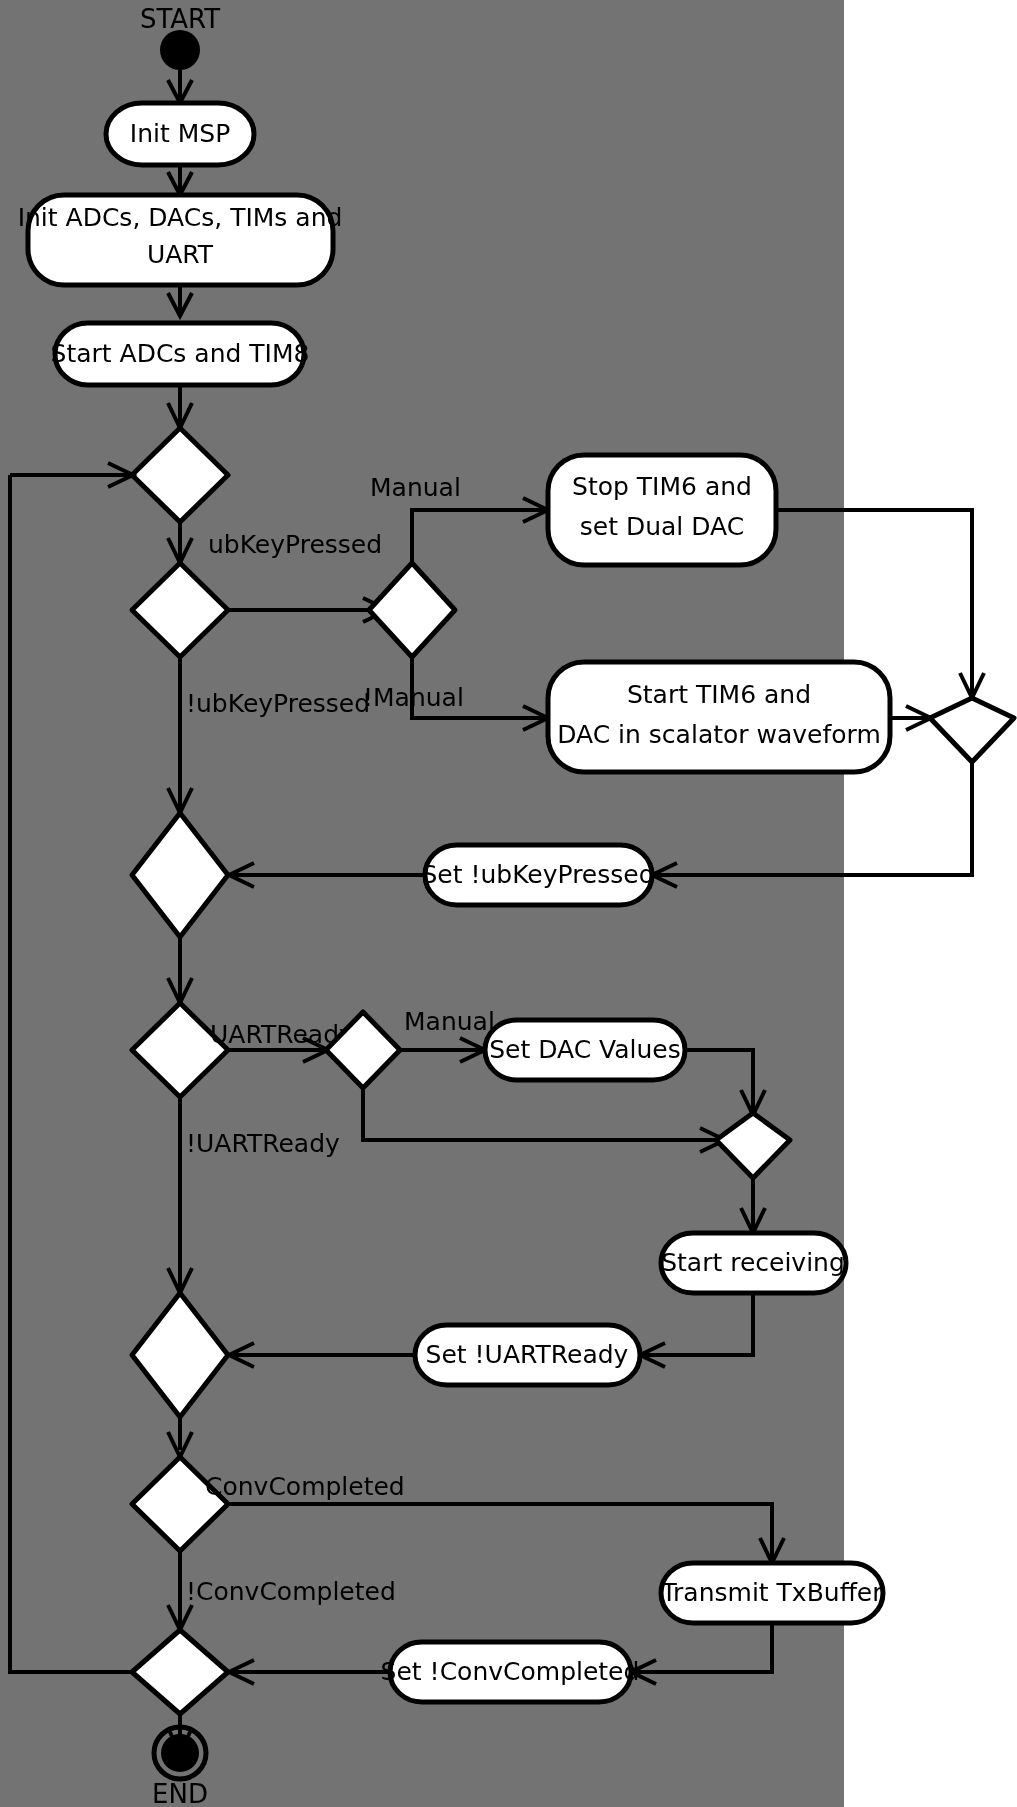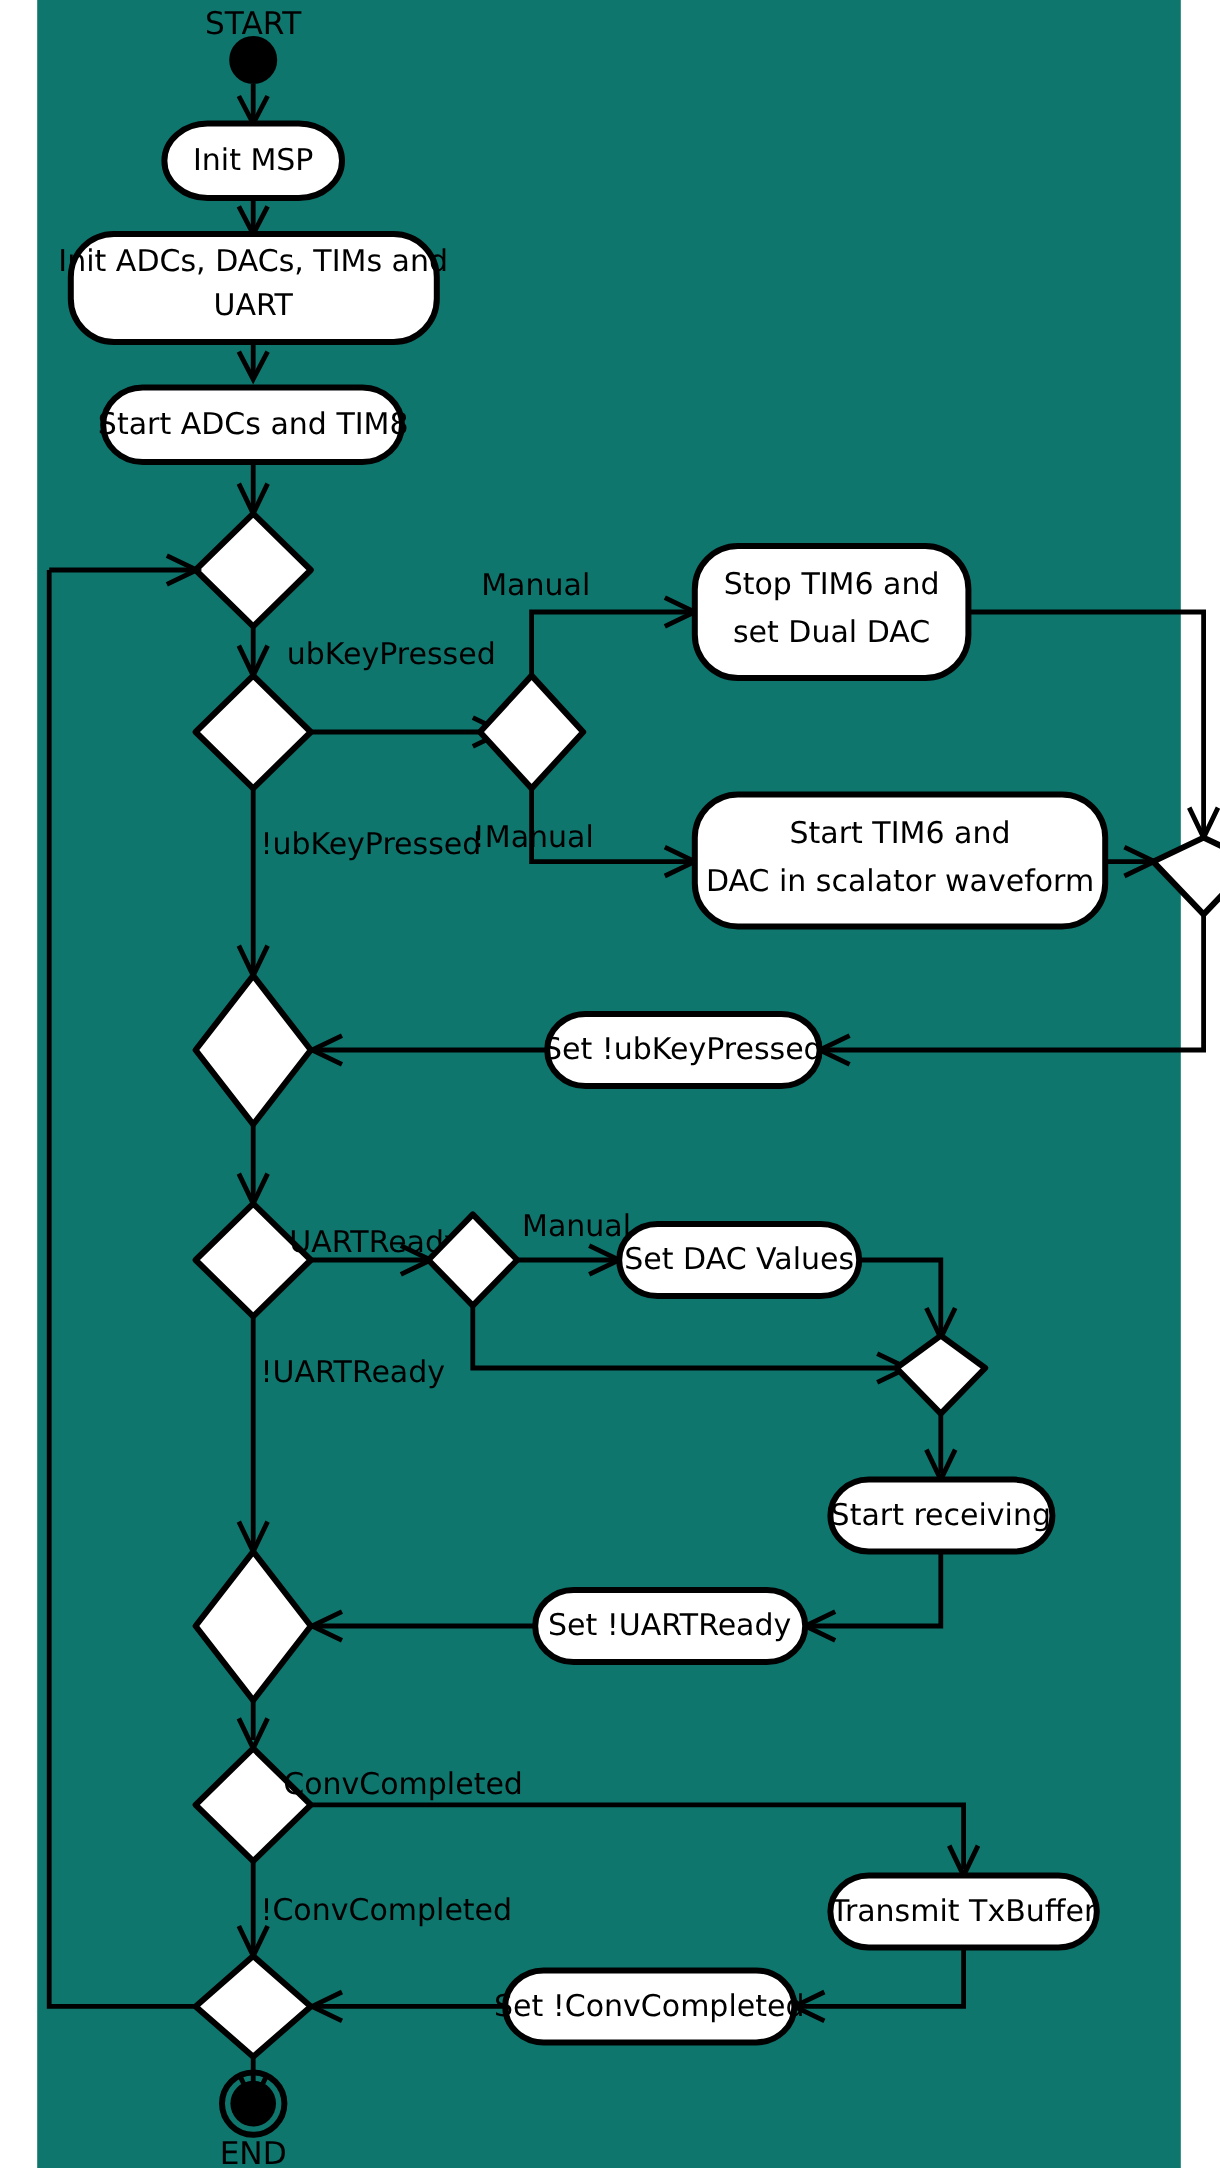--- a/index.html
+++ b/index.html
@@ -2,25 +2,24 @@
 <html><head>
 <meta charset="utf-8">
 <style>
   html, body {
     margin: 0;
     padding: 0;
     background: #ffffff;
   }
   #diagram-root {
     position: relative;
-    width: 953px;
+    width: 844px;
     height: 1807px;
-    background: #0f766e;
+    background: #737373;
     font-family: "DejaVu Sans", sans-serif;
-    margin-left: 31px;
   }
   svg#uml-canvas {
     display: block;
     width: 1017px;
     height: 1807px;
   }
   .node-fill {
     fill: #ffffff;
     stroke: #000000;
     stroke-width: 5;

